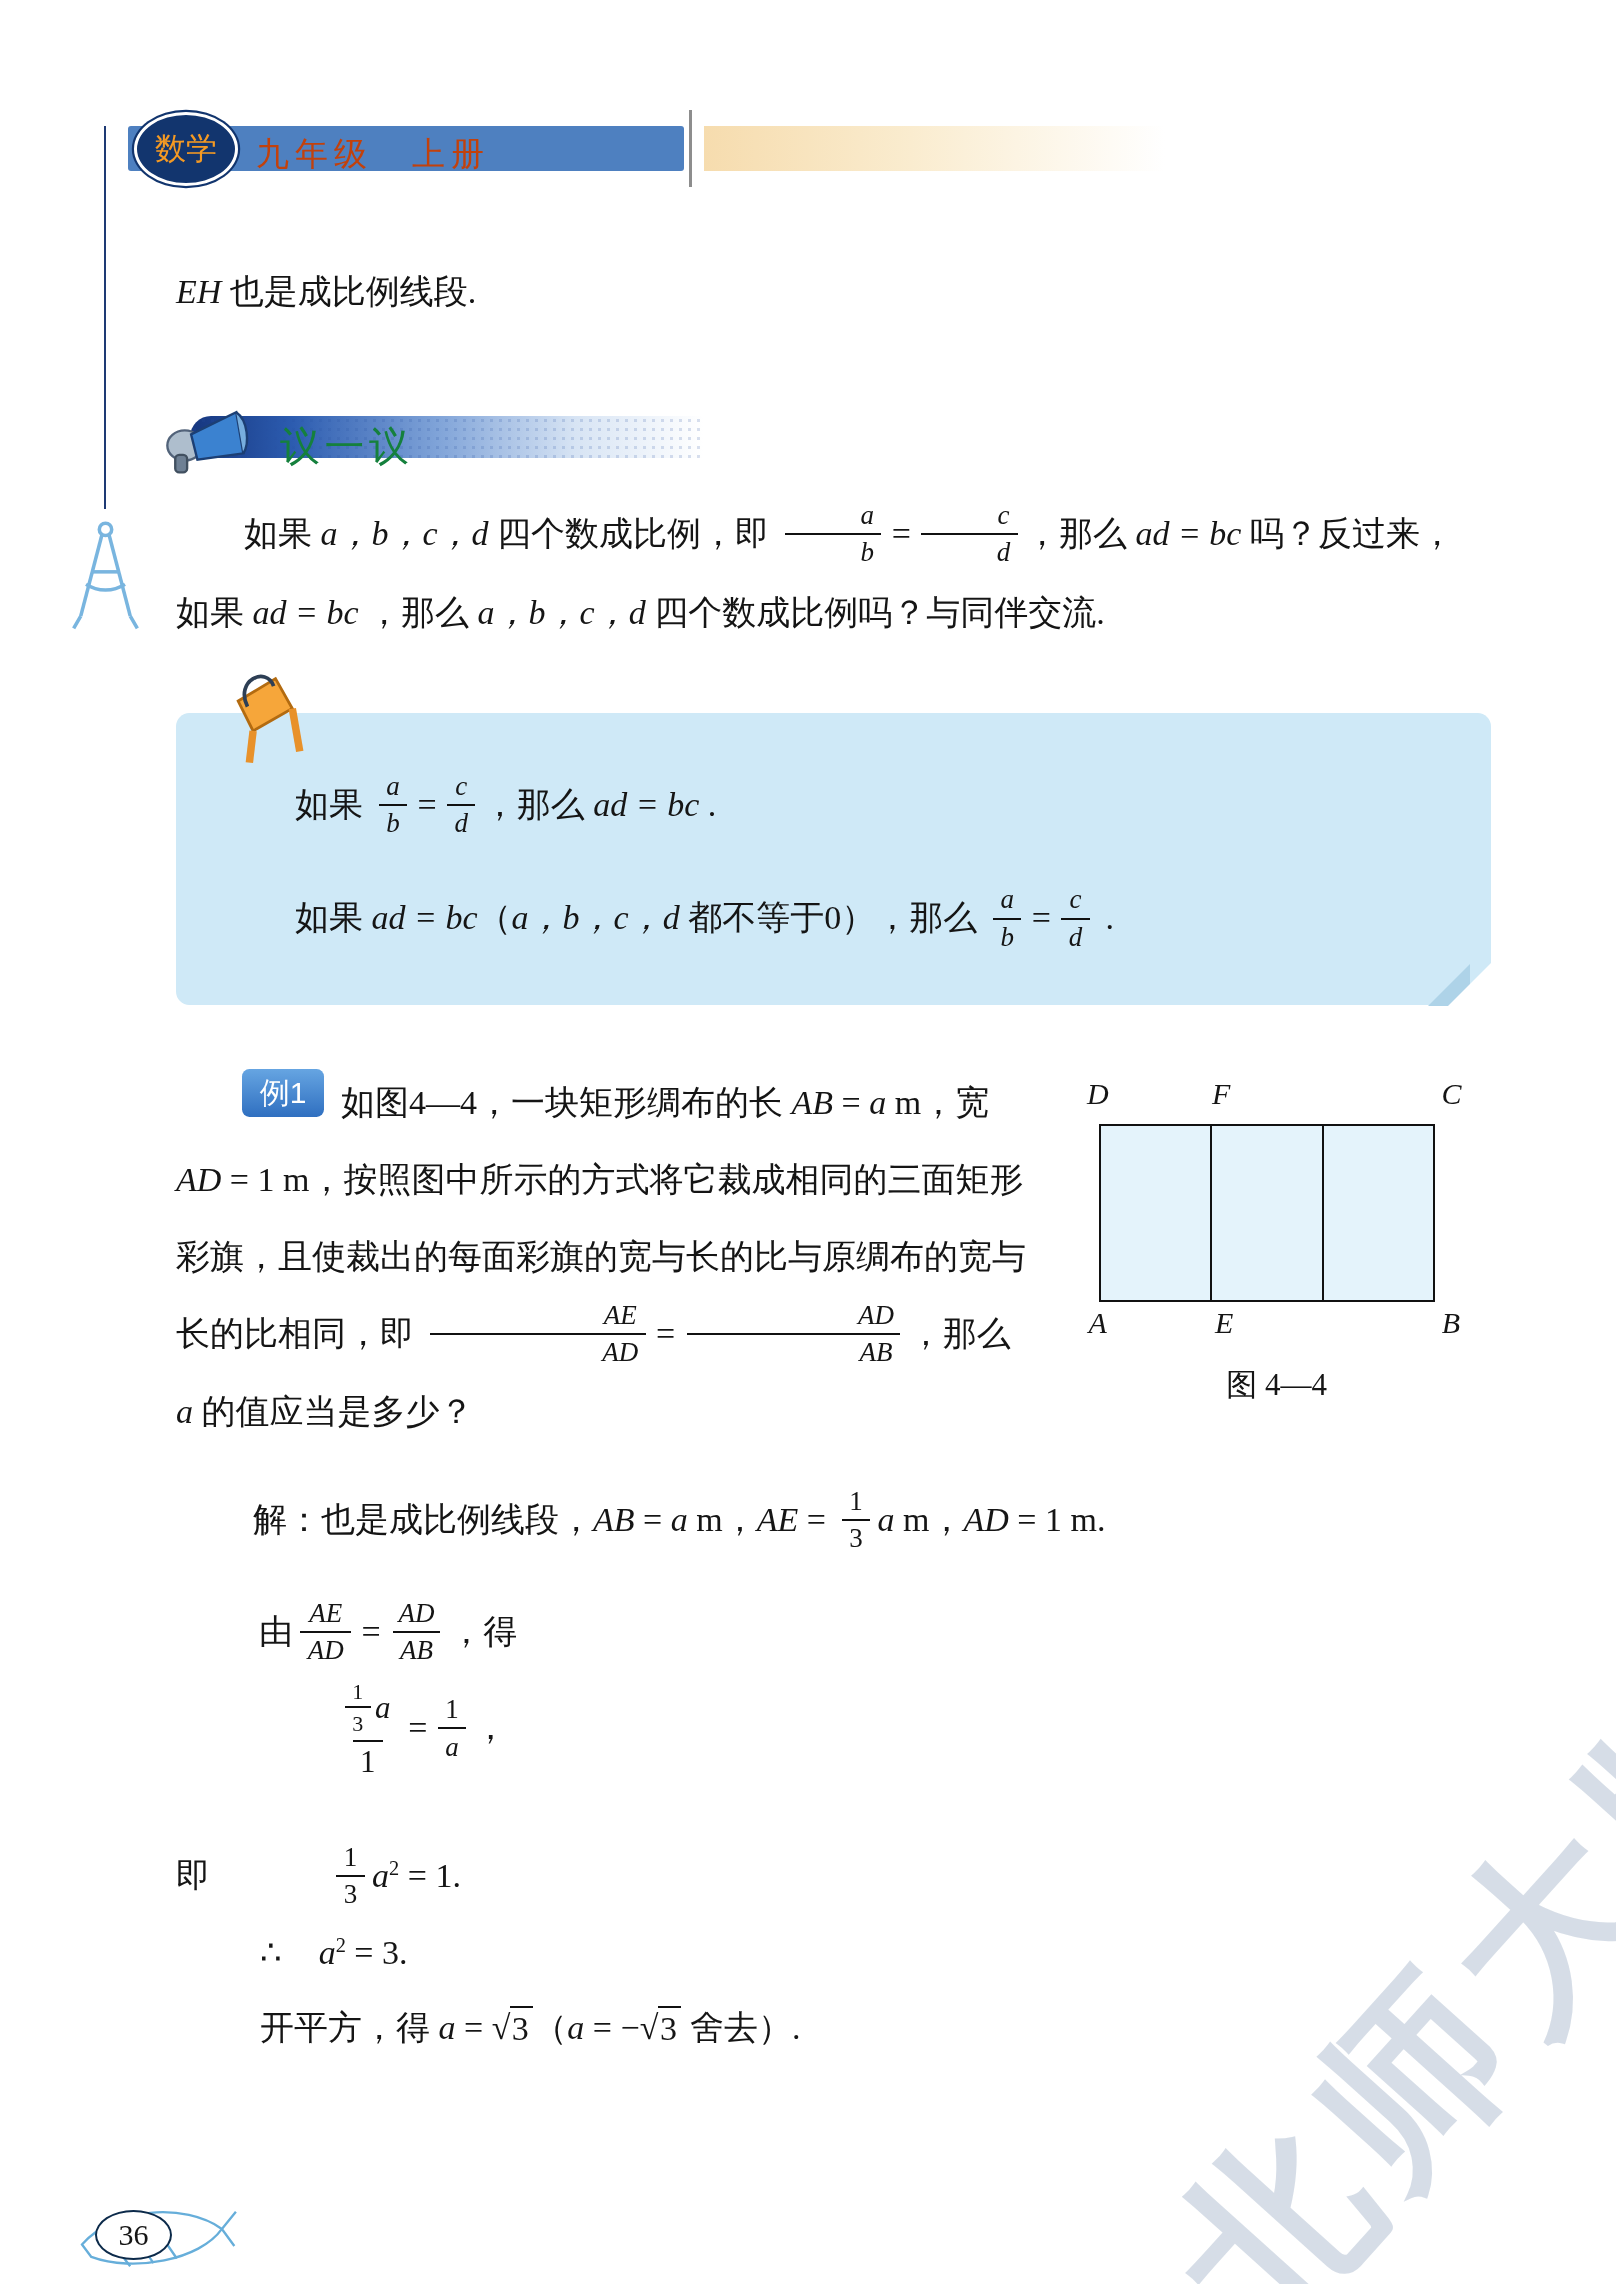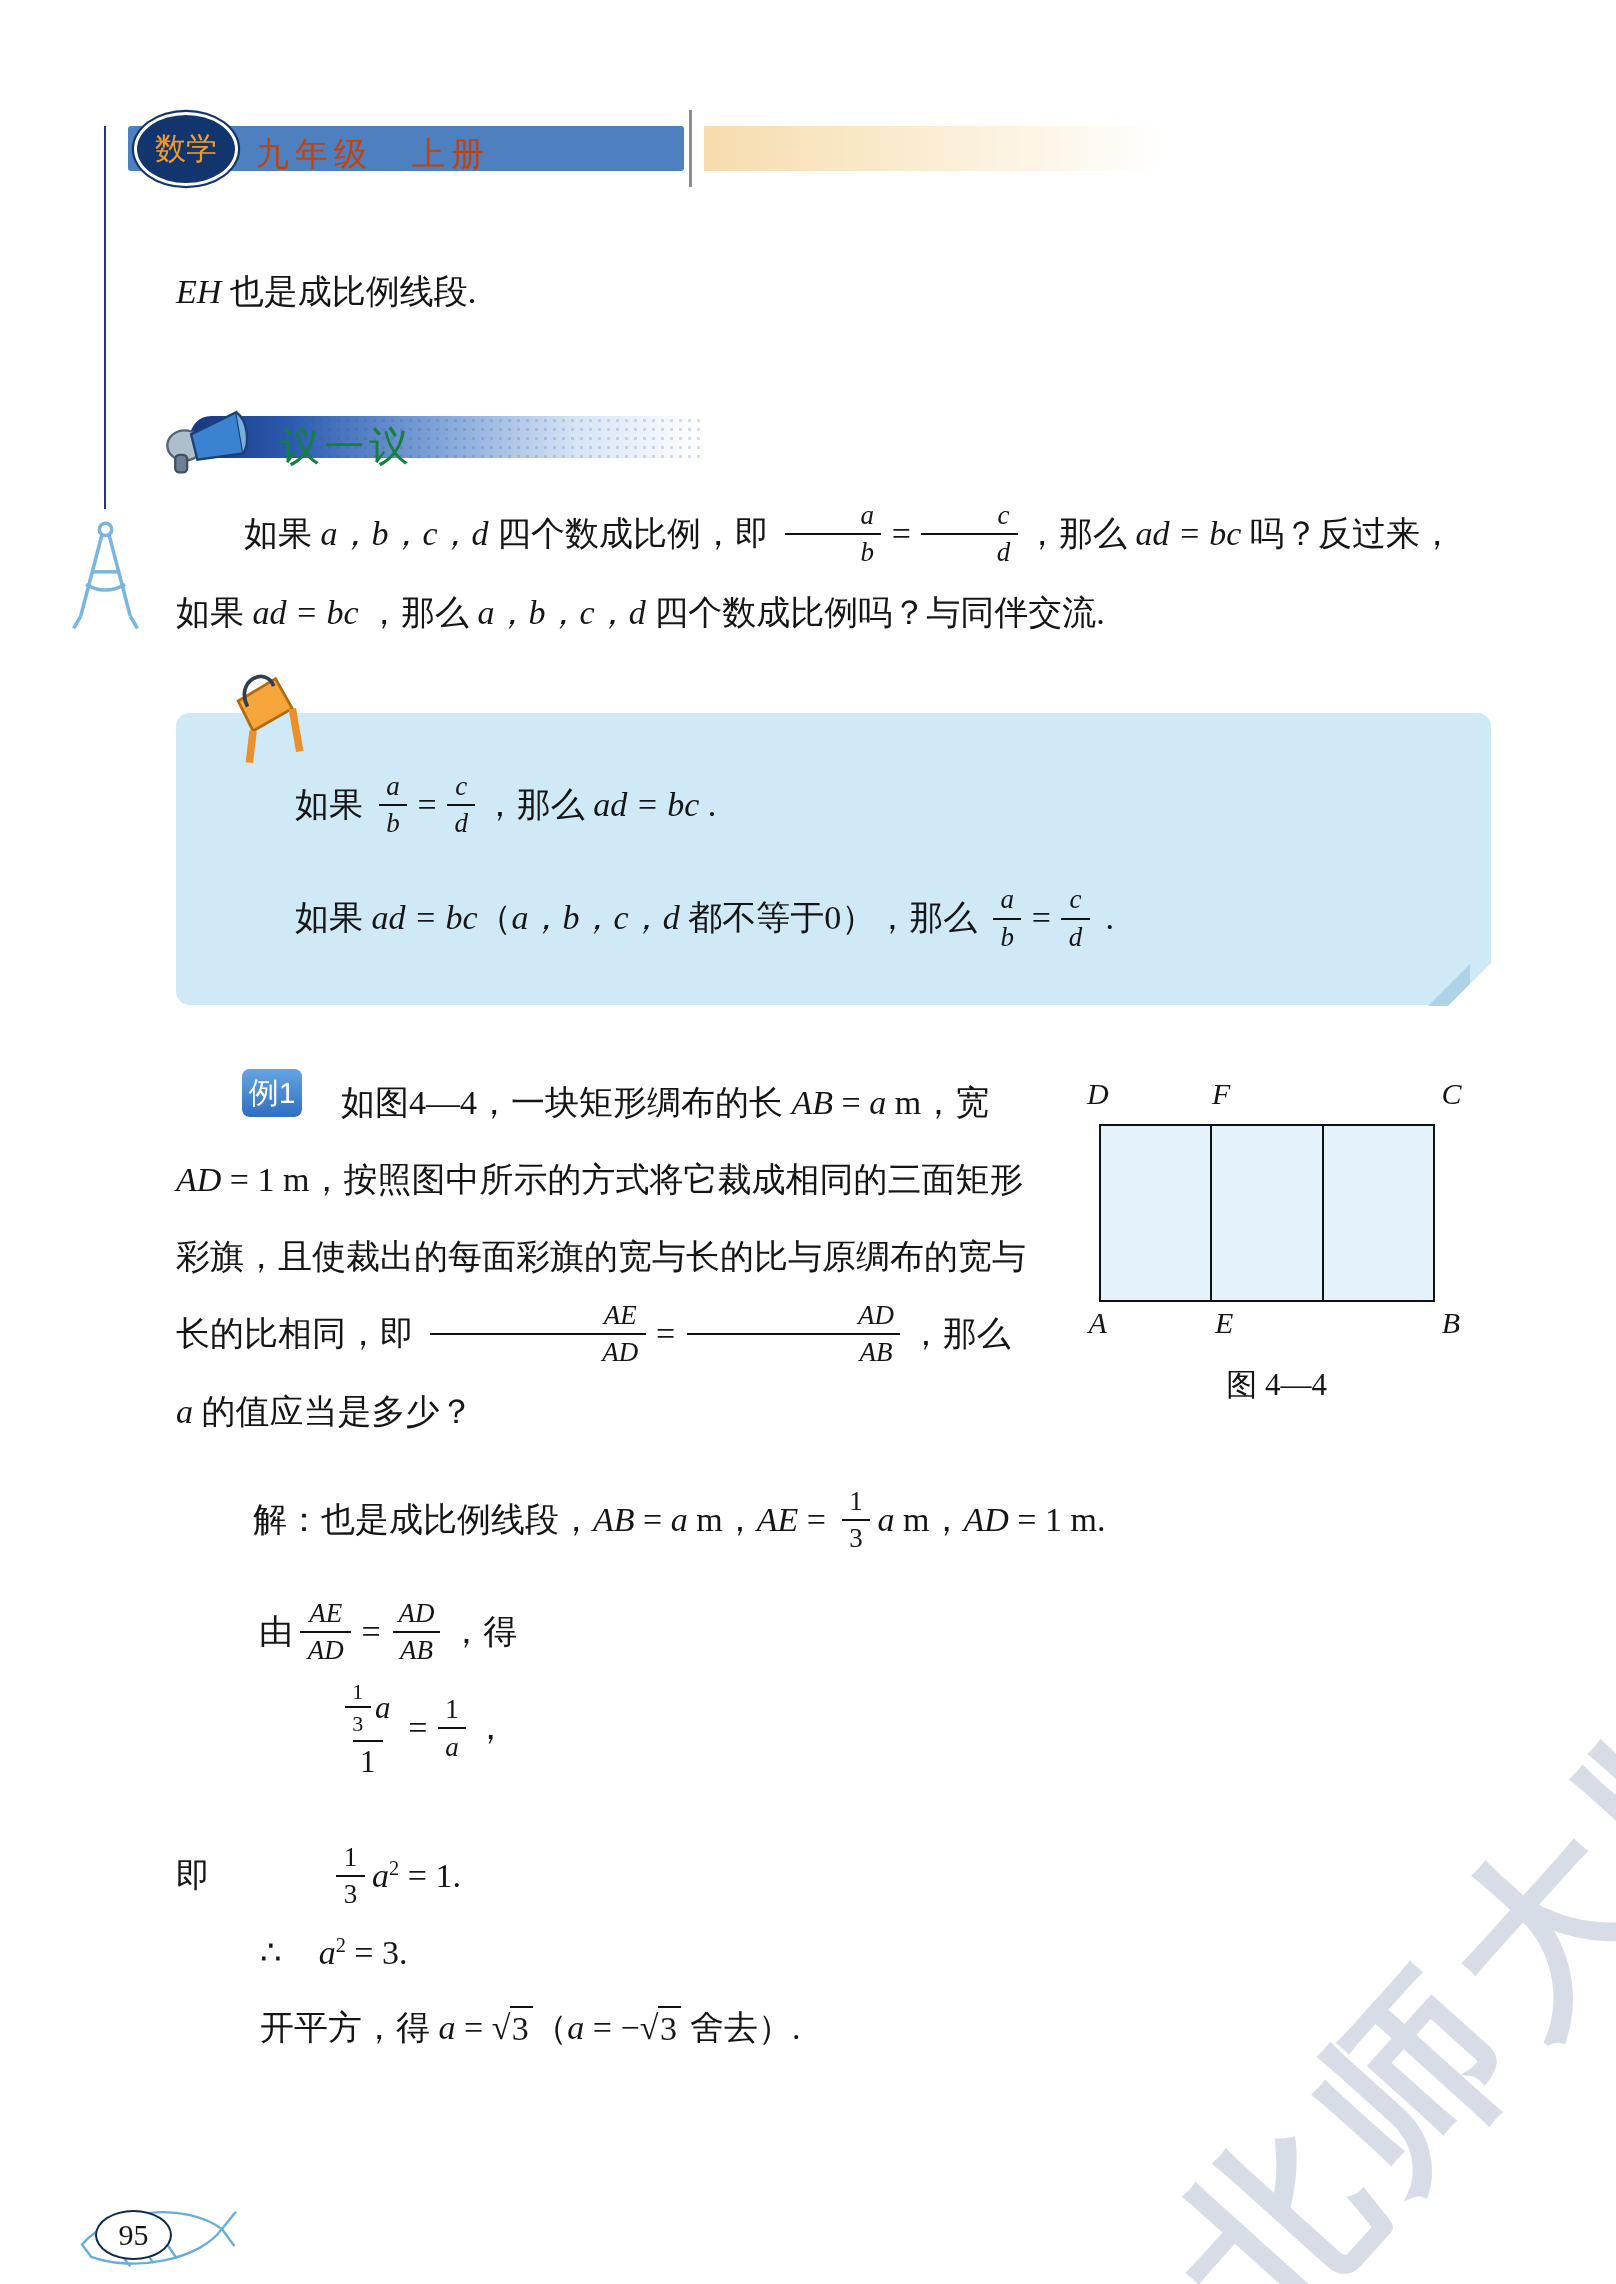--- a/index.html
+++ b/index.html
@@ -36,21 +36,21 @@
   .note-box{position:absolute;left:176px;top:713px;width:1315px;height:292px;background:#cfe9f7;border-radius:13.4px;}
   .note-box::before{content:'';position:absolute;right:21px;bottom:-0.7px;width:0;height:0;border-style:solid;
       border-width:0 0 42px 42px;border-color:transparent transparent #aed3e8 transparent;}
   .note-box::after{content:'';position:absolute;right:-1.5px;bottom:-1.5px;width:0;height:0;border-style:solid;
       border-width:0 0 46px 46px;border-color:transparent transparent #ffffff transparent;}
   .clip{position:absolute;left:217px;top:660px;width:89px;height:112px;z-index:3;}
   .note-content{position:absolute;left:119px;top:43px;font-size:34px;}
   .note-line{margin-bottom:16.4px;line-height:97px;}
 
   
-  .ex-badge{position:absolute;left:242px;top:1069px;width:60px;height:48px;border-radius:7.4px;
+  .ex-badge{position:absolute;left:242px;top:1069px;width:82px;height:48px;border-radius:7.4px;
      background:linear-gradient(180deg,#66a5e2,#2f6fc0);color:#ffffff;font-size:30px;
      display:flex;align-items:center;justify-content:center;z-index:2;}
   .ex-text{position:absolute;left:176px;top:1064px;width:855px;font-size:34px;line-height:77px;text-indent:165px;}
 
   
   .fig{position:absolute;left:1087px;top:1077px;width:379px;}
   .fig-row{position:relative;height:42px;font-size:30px;font-style:italic;}
   .fig-row span{position:absolute;}
   .fl-d{left:0;}   .fl-f{left:125px;}  .fl-c{right:4.5px;}
   .fl-a{left:1.5px;} .fl-e{left:128px;}  .fl-b{right:6px;}
@@ -256,18 +256,18 @@
     <span>开平方，得 </span><i>a</i><span> = </span><span class="sqrt"><span class="rsign">√</span><span class="rad">3</span></span><span>（</span><i>a</i><span> = −</span><span class="sqrt"><span class="rsign">√</span><span class="rad">3</span></span><span> 舍去）.</span>
   </div>
 
   <svg class="fish" viewBox="0 0 220 150">
     <g fill="none" stroke="#66aeda" stroke-width="3">
       <path d="M18,84 C60,36 150,30 198,64 C170,104 84,120 30,100 Z"></path>
       <path d="M198,64 L216,42 M198,64 L214,86"></path>
       <path d="M40,60 L80,112 M70,50 L110,108 M100,44 L140,102"></path>
     </g>
   </svg>
-  <div class="pagenum">95</div>
+  <div class="pagenum">36</div>
 
   <div class="watermark">北师大版</div>
 
 </div>
 
 
 </body></html>

